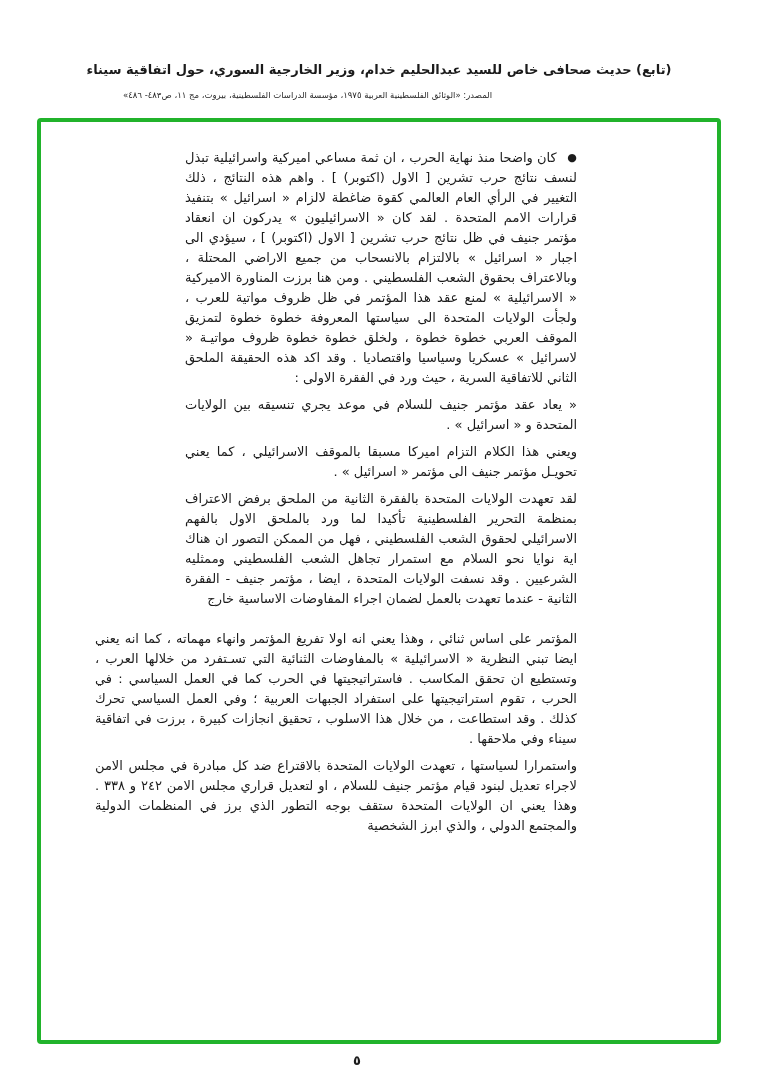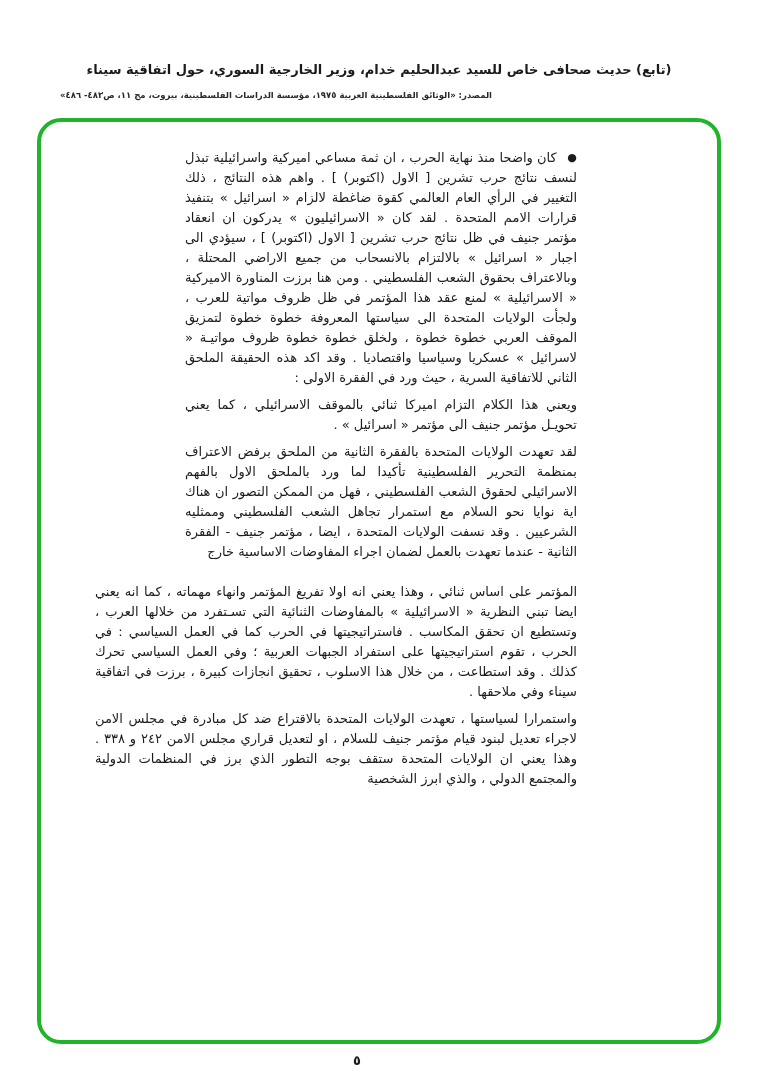--- a/index.html
+++ b/index.html
@@ -23,32 +23,32 @@
     font-weight: bold;
     font-size: 13px;
     letter-spacing: 0.2px;
   }
   .source {
     position: absolute;
     top: 90px;
     right: 266px;
     direction: rtl;
     font-size: 8.5px;
-    font-weight: bold;
+    font-weight: normal;
     color: #2a2a2a;
     white-space: nowrap;
   }
   .green-box {
     position: absolute;
     top: 118px;
     left: 37px;
     width: 684px;
     height: 926px;
     border: 4px solid #21b32b;
-    border-radius: 24px;
+    border-radius: 4px;
     box-sizing: border-box;
     overflow: hidden;
     background: #ffffff;
   }
   .text-col {
     direction: rtl;
     text-align: justify;
     font-size: 13px;
     line-height: 20px;
   }
@@ -87,21 +87,22 @@
 
   <div class="source">المصدر: «الوثائق الفلسطينية العربية ١٩٧٥، مؤسسة الدراسات الفلسطينية، بيروت، مج ١١، ص٤٨٣- ٤٨٦»</div>
 
   <div class="green-box" style="border-color: rgb(33, 179, 43);">
 
     <div class="text-col block-a">
       <p class="para lead">
         <span class="bullet">●</span>
         <span>كان واضحا منذ نهاية الحرب ، ان ثمة مساعي اميركية واسرائيلية تبذل لنسف نتائج حرب تشرين [ الاول (اكتوبر) ] . واهم هذه النتائج ، ذلك التغيير في الرأي العام العالمي كقوة ضاغطة لالزام « اسرائيل » بتنفيذ قرارات الامم المتحدة . لقد كان « الاسرائيليون » يدركون ان انعقاد مؤتمر جنيف في ظل نتائج حرب تشرين [ الاول (اكتوبر) ] ، سيؤدي الى اجبار « اسرائيل » بالالتزام بالانسحاب من جميع الاراضي المحتلة ، وبالاعتراف بحقوق الشعب الفلسطيني . ومن هنا برزت المناورة الاميركية « الاسرائيلية » لمنع عقد هذا المؤتمر في ظل ظروف مواتية للعرب ، ولجأت الولايات المتحدة الى سياستها المعروفة خطوة خطوة لتمزيق الموقف العربي خطوة خطوة ، ولخلق خطوة خطوة ظروف مواتيـة « لاسرائيل » عسكريا وسياسيا واقتصاديا . وقد اكد هذه الحقيقة الملحق الثاني للاتفاقية السرية ، حيث ورد في الفقرة الاولى :</span>
       </p>
-      <p class="para">ويعني هذا الكلام التزام اميركا ثنائي بالموقف الاسرائيلي ، كما يعني تحويـل مؤتمر جنيف الى مؤتمر « اسرائيل » .</p>
+      <p class="para quote">« يعاد عقد مؤتمر جنيف للسلام في موعد يجري تنسيقه بين الولايات المتحدة و « اسرائيل » .</p>
+      <p class="para">ويعني هذا الكلام التزام اميركا مسبقا بالموقف الاسرائيلي ، كما يعني تحويـل مؤتمر جنيف الى مؤتمر « اسرائيل » .</p>
       <p class="para">لقد تعهدت الولايات المتحدة بالفقرة الثانية من الملحق برفض الاعتراف بمنظمة التحرير الفلسطينية تأكيدا لما ورد بالملحق الاول بالفهم الاسرائيلي لحقوق الشعب الفلسطيني ، فهل من الممكن التصور ان هناك اية نوايا نحو السلام مع استمرار تجاهل الشعب الفلسطيني وممثليه الشرعيين . وقد نسفت الولايات المتحدة ، ايضا ، مؤتمر جنيف - الفقرة الثانية - عندما تعهدت بالعمل لضمان اجراء المفاوضات الاساسية خارج</p>
     </div>
 
     <div class="text-col block-b">
       <p class="para">المؤتمر على اساس ثنائي ، وهذا يعني انه اولا تفريغ المؤتمر وانهاء مهماته ، كما انه يعني ايضا تبني النظرية « الاسرائيلية » بالمفاوضات الثنائية التي تسـتفرد من خلالها العرب ، وتستطيع ان تحقق المكاسب . فاستراتيجيتها في الحرب كما في العمل السياسي : في الحرب ، تقوم استراتيجيتها على استفراد الجبهات العربية ؛ وفي العمل السياسي تحرك كذلك . وقد استطاعت ، من خلال هذا الاسلوب ، تحقيق انجازات كبيرة ، برزت في اتفاقية سيناء وفي ملاحقها .</p>
       <p class="para">واستمرارا لسياستها ، تعهدت الولايات المتحدة بالاقتراع ضد كل مبادرة في مجلس الامن لاجراء تعديل لبنود قيام مؤتمر جنيف للسلام ، او لتعديل قراري مجلس الامن ٢٤٢ و ٣٣٨ . وهذا يعني ان الولايات المتحدة ستقف بوجه التطور الذي برز في المنظمات الدولية والمجتمع الدولي ، والذي ابرز الشخصية</p>
     </div>
 
   </div>
 

